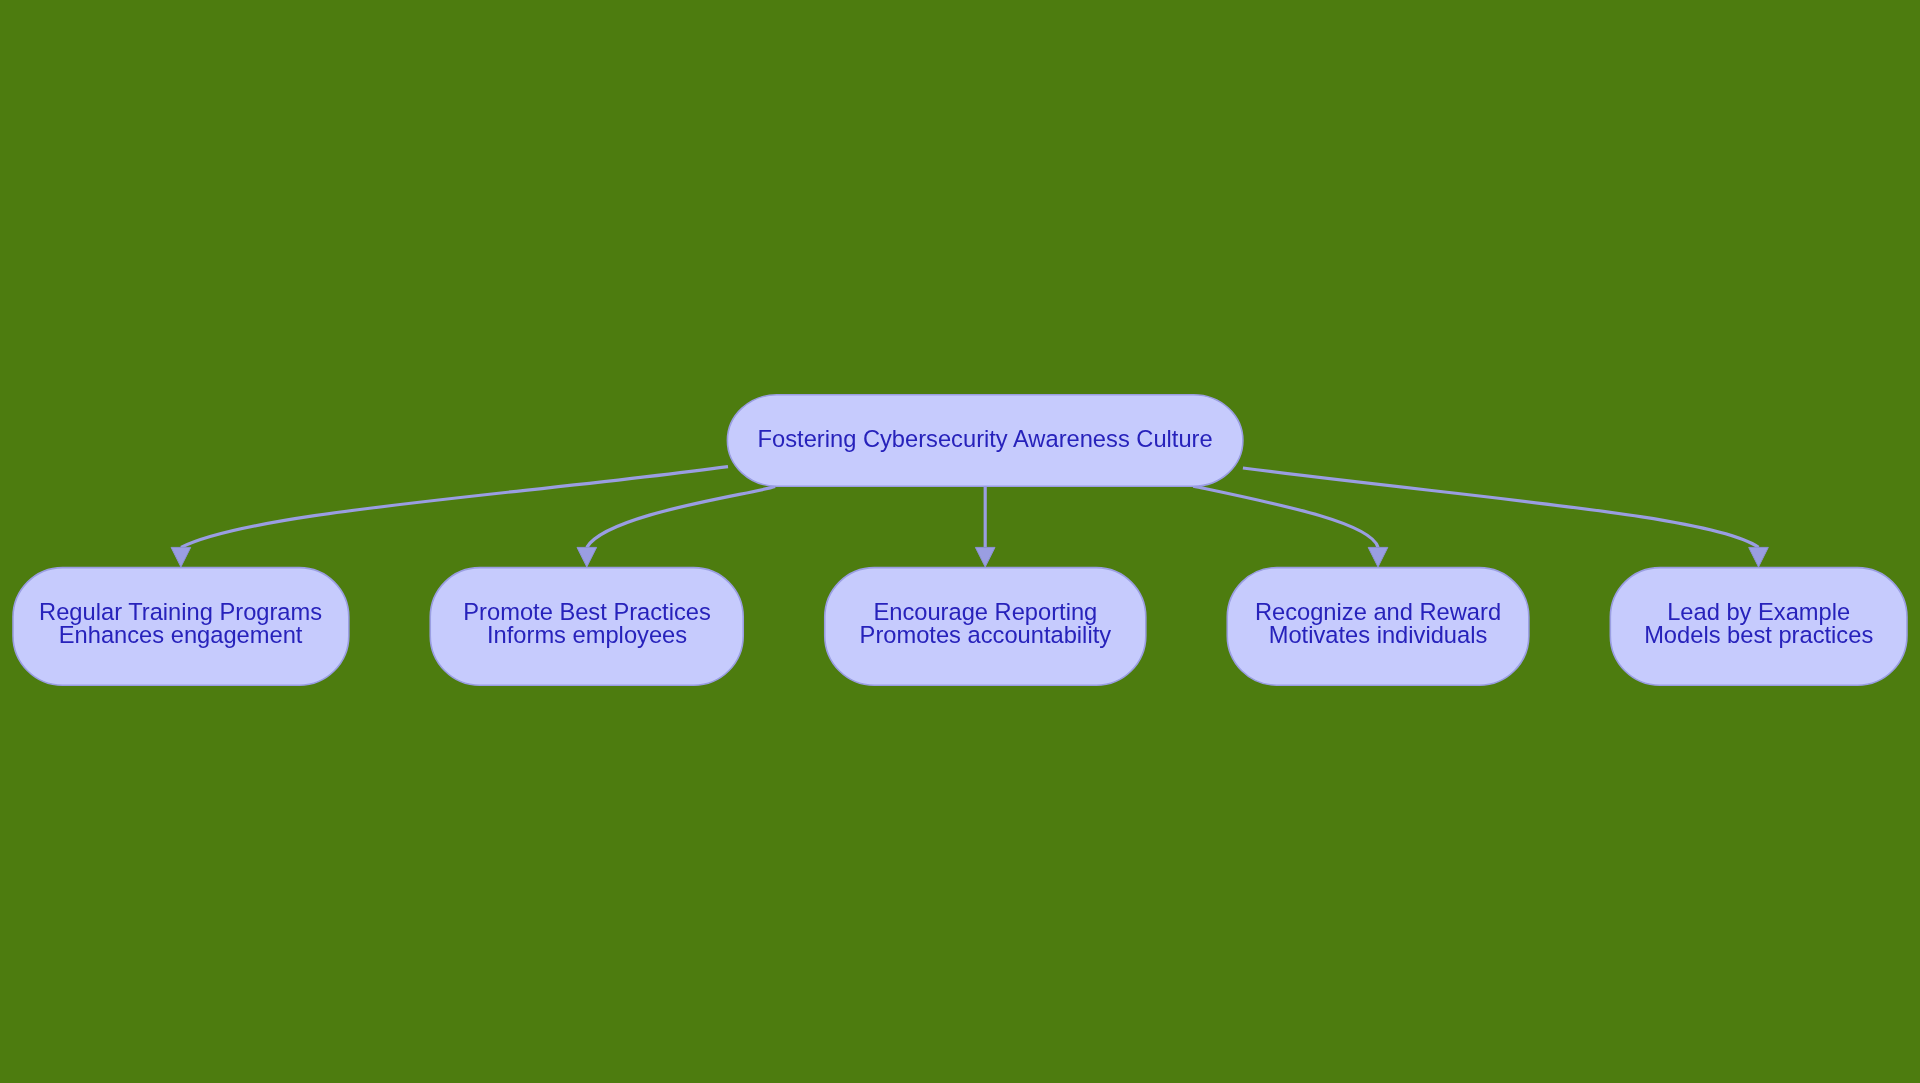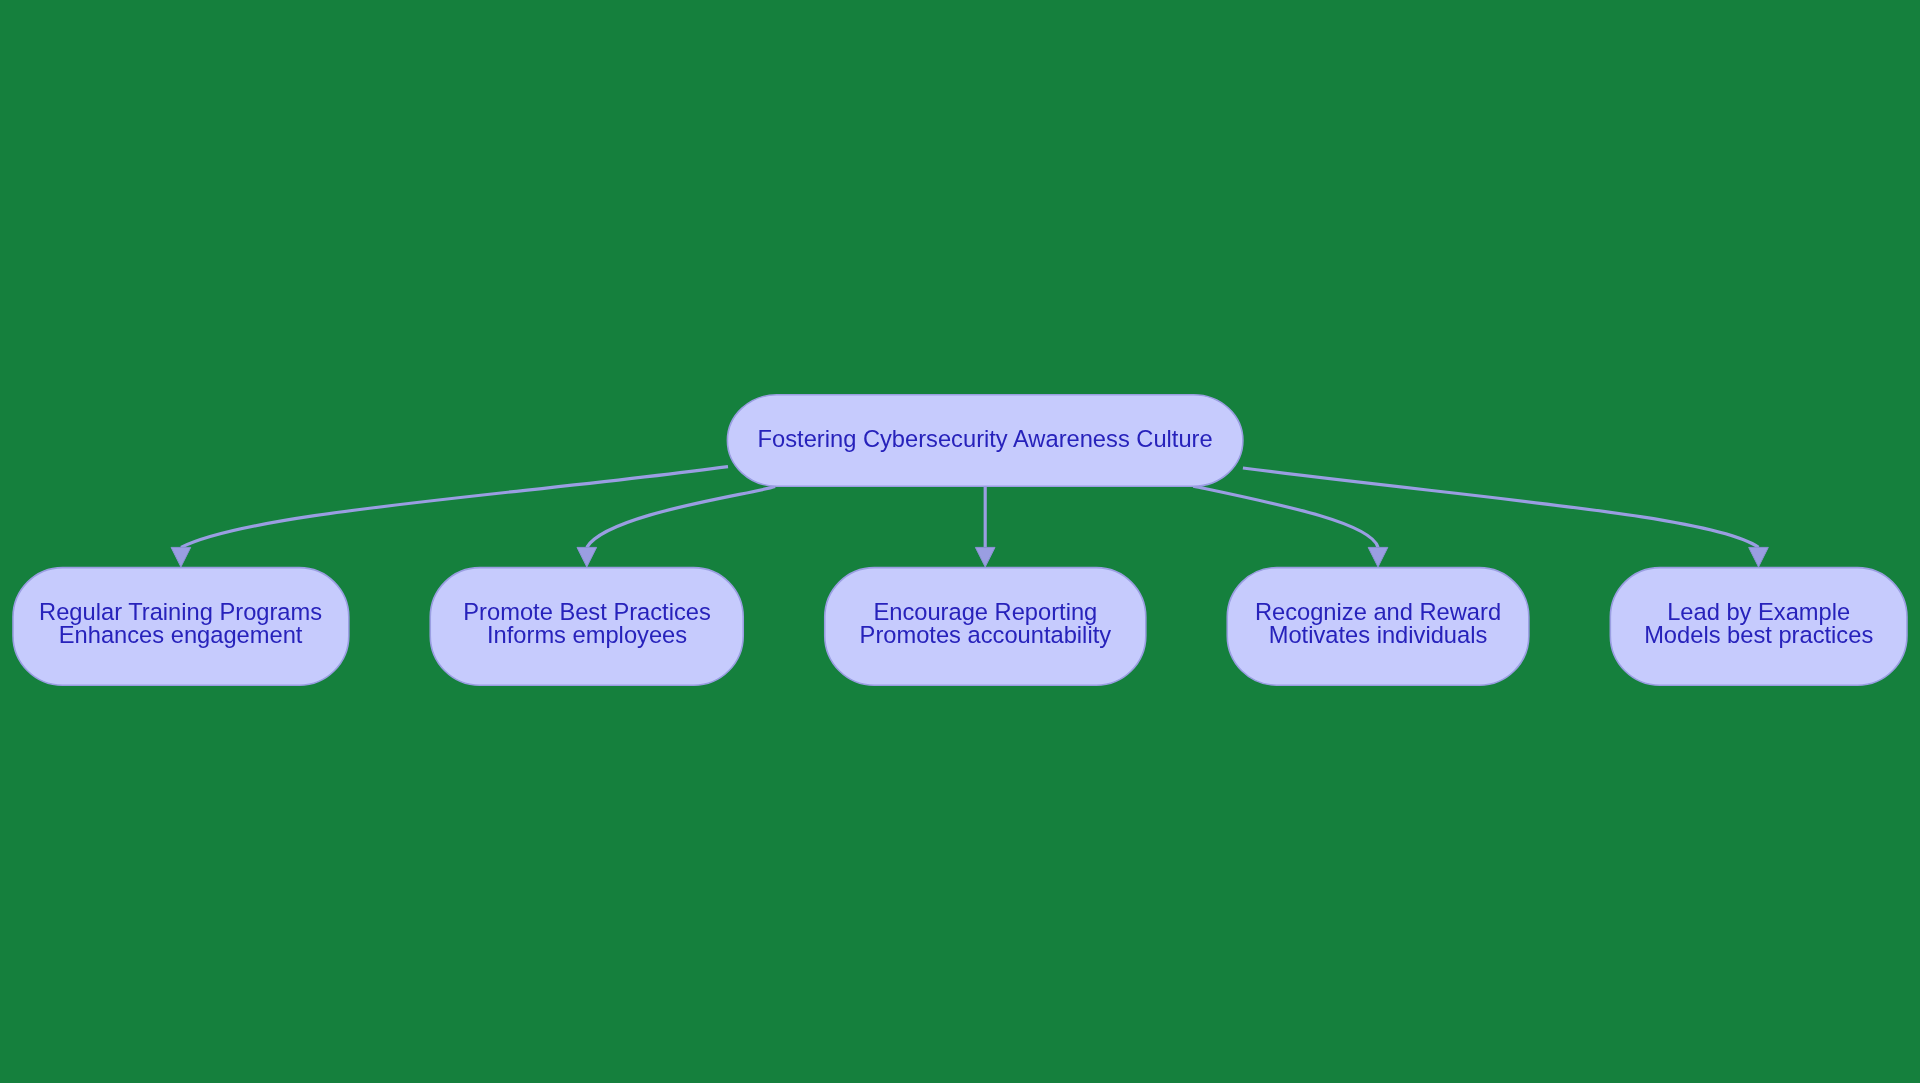--- a/index.html
+++ b/index.html
@@ -1,17 +1,17 @@
 <!DOCTYPE html>
 <html><head>
 <meta charset="utf-8">
 <style>
   html,body{margin:0;padding:0;background:#ffffff;}
   body{width:1920px;height:1083px;overflow:hidden;font-family:"Liberation Sans",sans-serif;}
-  #stage{position:relative;width:1920px;height:1083px;background:#15803d;overflow:hidden;}
+  #stage{position:relative;width:1920px;height:1083px;background:#4d7c0f;overflow:hidden;}
   svg.diagram{position:absolute;left:0;top:0;width:1920px;height:1083px;display:block;}
   text{font-family:"Liberation Sans",sans-serif;font-size:23.7px;fill:#2722bb;filter:blur(0px);}
 </style>
 </head>
 <body>
 
 <div id="stage">
 <svg class="diagram" viewBox="0 0 1920 1083">
 
   <g fill="none" stroke="#9a9ee2" stroke-width="3.2">

